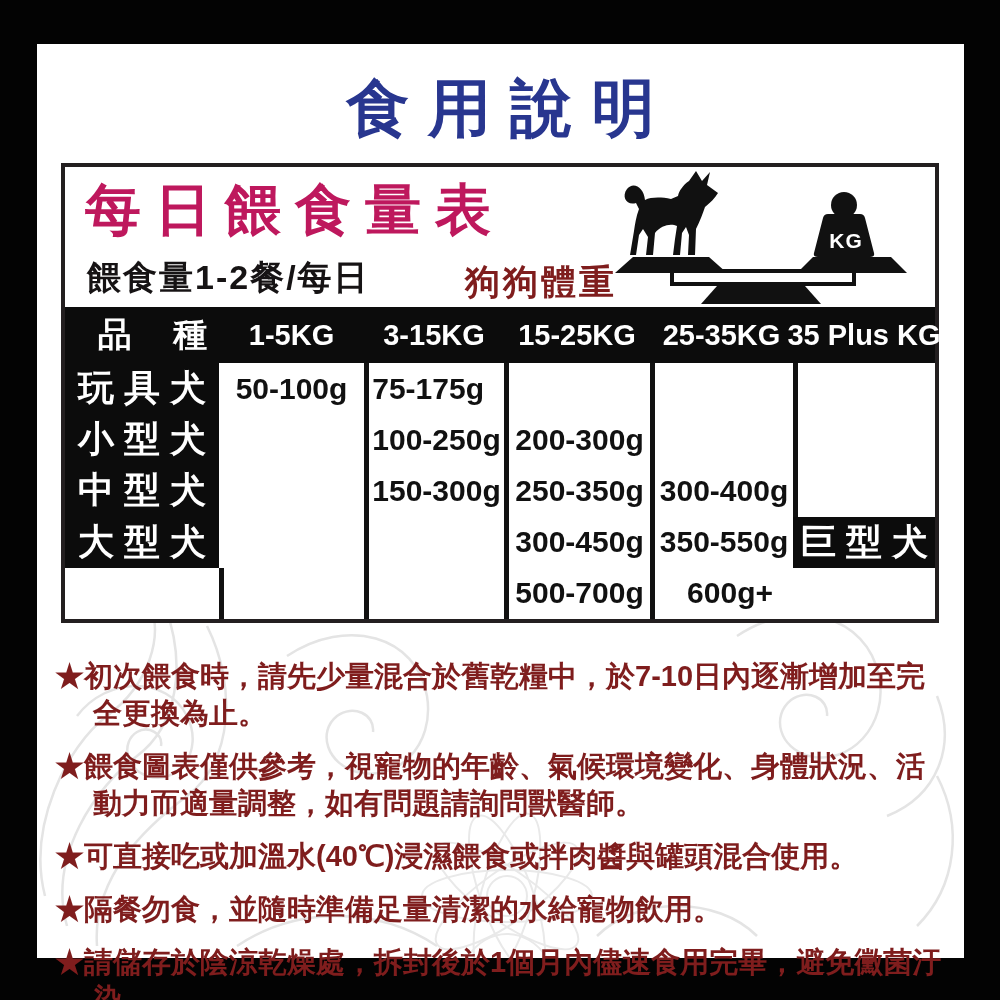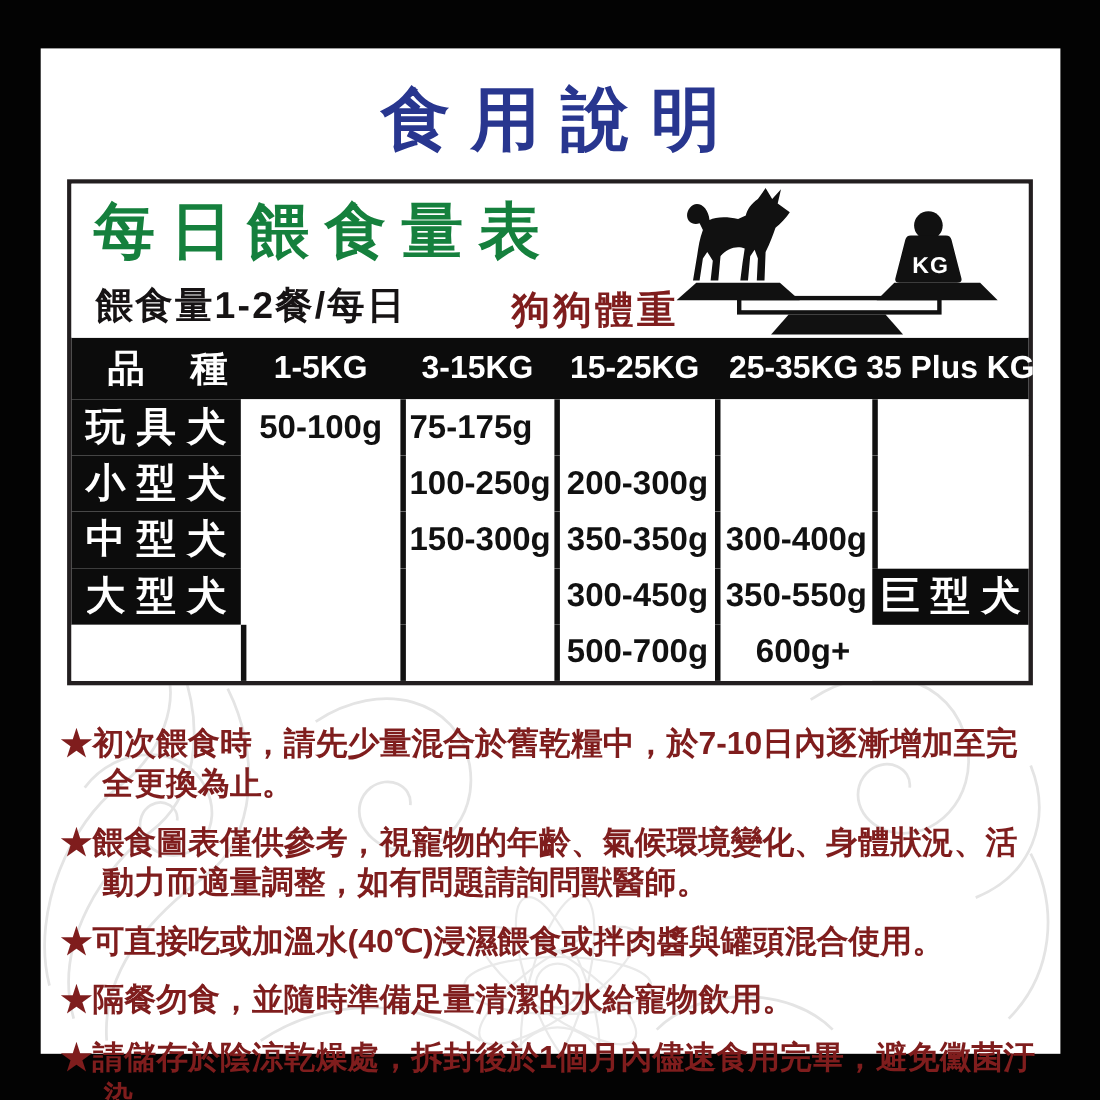--- a/index.html
+++ b/index.html
@@ -13,21 +13,21 @@
     color:#28368f;font-family:"Liberation Sans", sans-serif;}
 
   
   .watermark{position:absolute;left:0;top:552px;width:927px;height:362px;z-index:0;}
 
   
   .table-panel{position:absolute;left:24px;top:119px;width:870px;height:452px;
     border:4px solid #231f20;background:#fff;z-index:2;}
   .panel-top{position:relative;height:140px;background:#fff;}
   .panel-heading{position:absolute;left:20px;top:6px;margin:0;font-size:56px;font-weight:700;
-    letter-spacing:14px;color:#15803d;font-family:"Liberation Serif", serif;}
+    letter-spacing:14px;color:#be185d;font-family:"Liberation Serif", serif;}
   .meals-note{position:absolute;left:22px;top:88px;font-size:34px;font-weight:800;
     letter-spacing:2px;color:#161314;}
   .weight-label{position:absolute;left:400px;top:92px;font-size:35px;font-weight:800;
     letter-spacing:3px;color:#7f1d1d;}
   .scale-art{position:absolute;right:0;top:2px;width:320px;height:136px;}
 
   .panel-header{display:grid;grid-template-columns:154px 145px 140px 146px 143px 142px;
     height:56px;background:#0c0c0c;color:#fff;}
   .panel-header .hcell{display:flex;align-items:center;justify-content:center;
     font-size:29px;font-weight:700;white-space:nowrap;}
@@ -132,21 +132,21 @@
         <div class="bcell breed">小型犬</div>
         <div class="bcell"></div>
         <div class="bcell vline">100-250g</div>
         <div class="bcell vline">200-300g</div>
         <div class="bcell vline"></div>
         <div class="bcell vline"></div>
 
         <div class="bcell breed">中型犬</div>
         <div class="bcell"></div>
         <div class="bcell vline">150-300g</div>
-        <div class="bcell vline">350-350g</div>
+        <div class="bcell vline">250-350g</div>
         <div class="bcell vline">300-400g</div>
         <div class="bcell vline"></div>
 
         <div class="bcell breed">大型犬</div>
         <div class="bcell"></div>
         <div class="bcell vline"></div>
         <div class="bcell vline">300-450g</div>
         <div class="bcell vline">350-550g</div>
 
         <div class="bcell breed">巨型犬</div>

